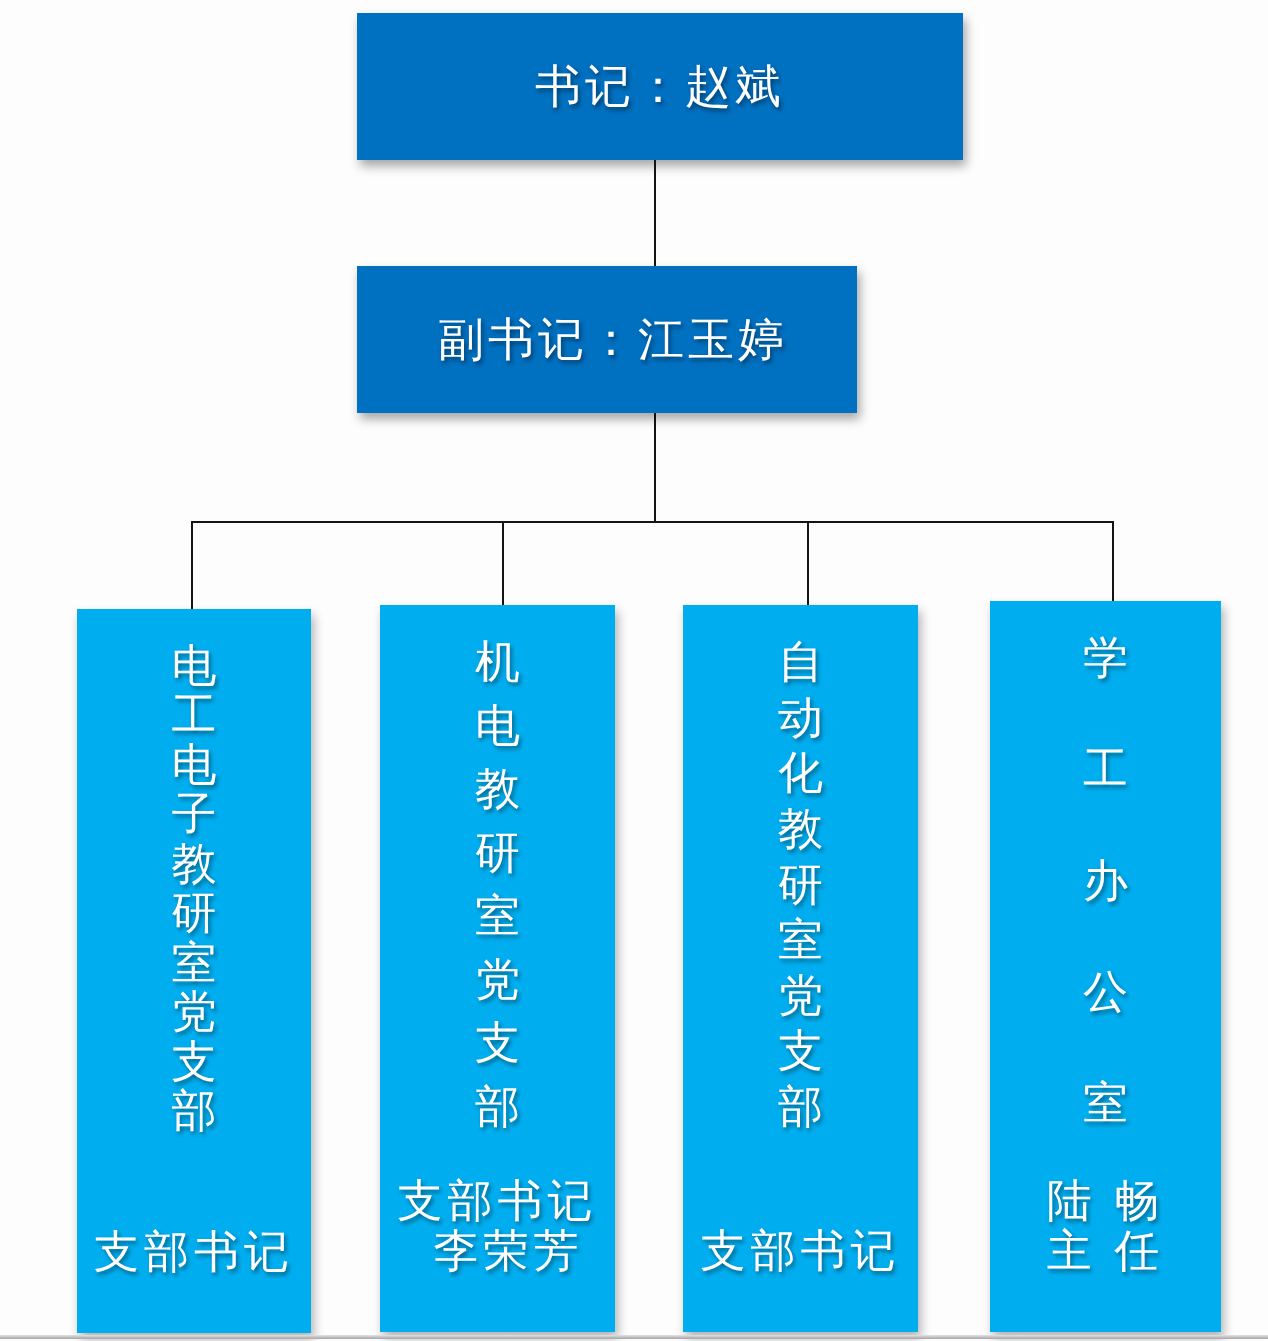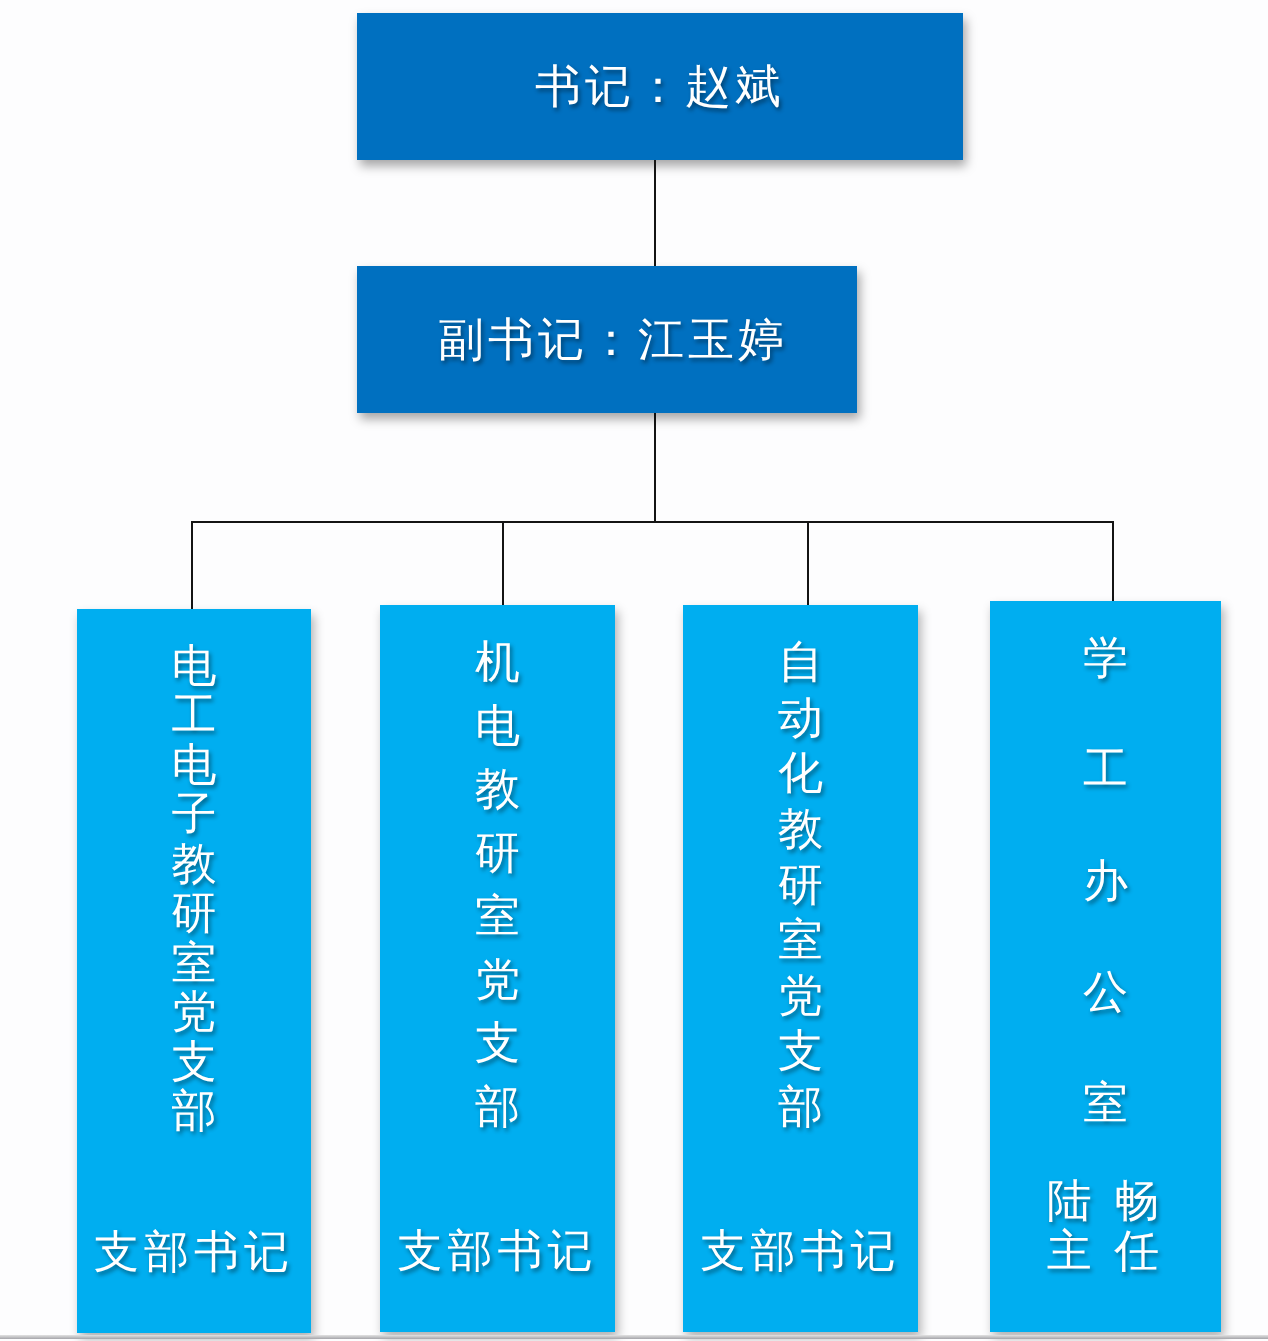--- a/index.html
+++ b/index.html
@@ -97,20 +97,21 @@
         <span>电</span>
         <span>教</span>
         <span>研</span>
         <span>室</span>
         <span>党</span>
         <span>支</span>
         <span>部</span>
       </div>
     <div class="leader">
       <div>支部书记</div>
+      <div class="name-indent">李荣芳</div>
     </div>
   </div>
 
   <div class="node branch col-3">
     <div class="vtitle">
         <span>自</span>
         <span>动</span>
         <span>化</span>
         <span>教</span>
         <span>研</span>

